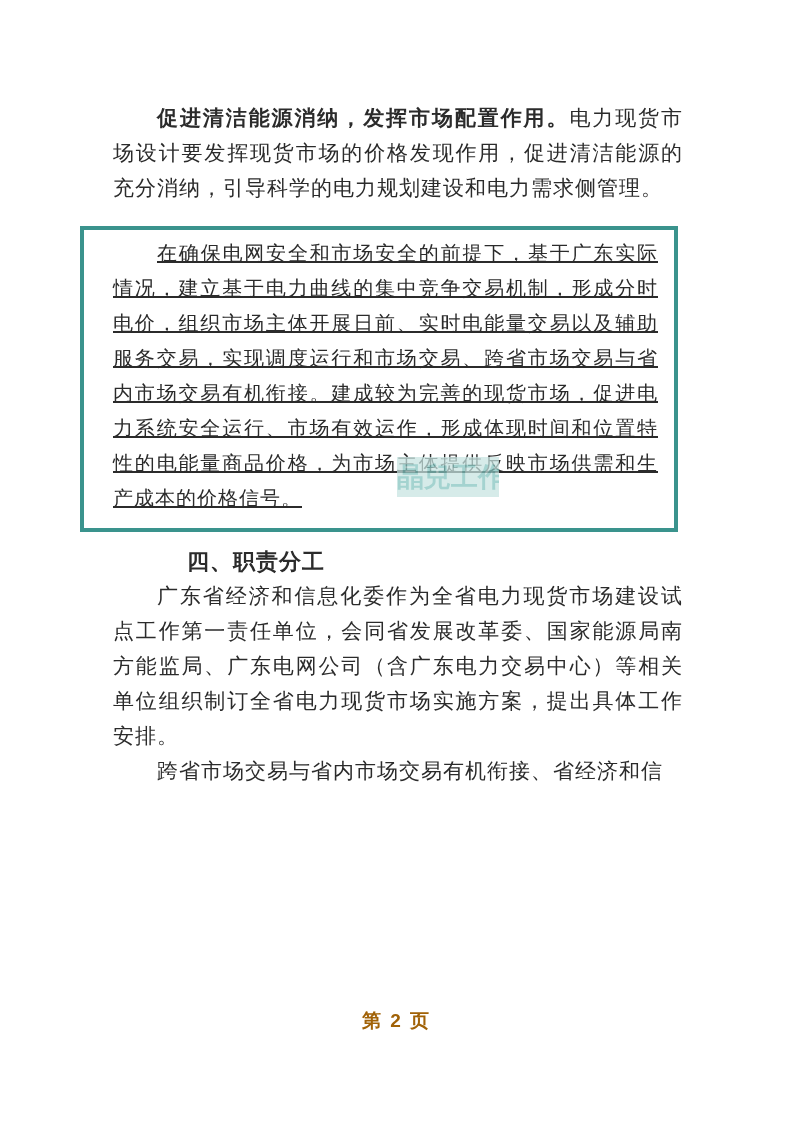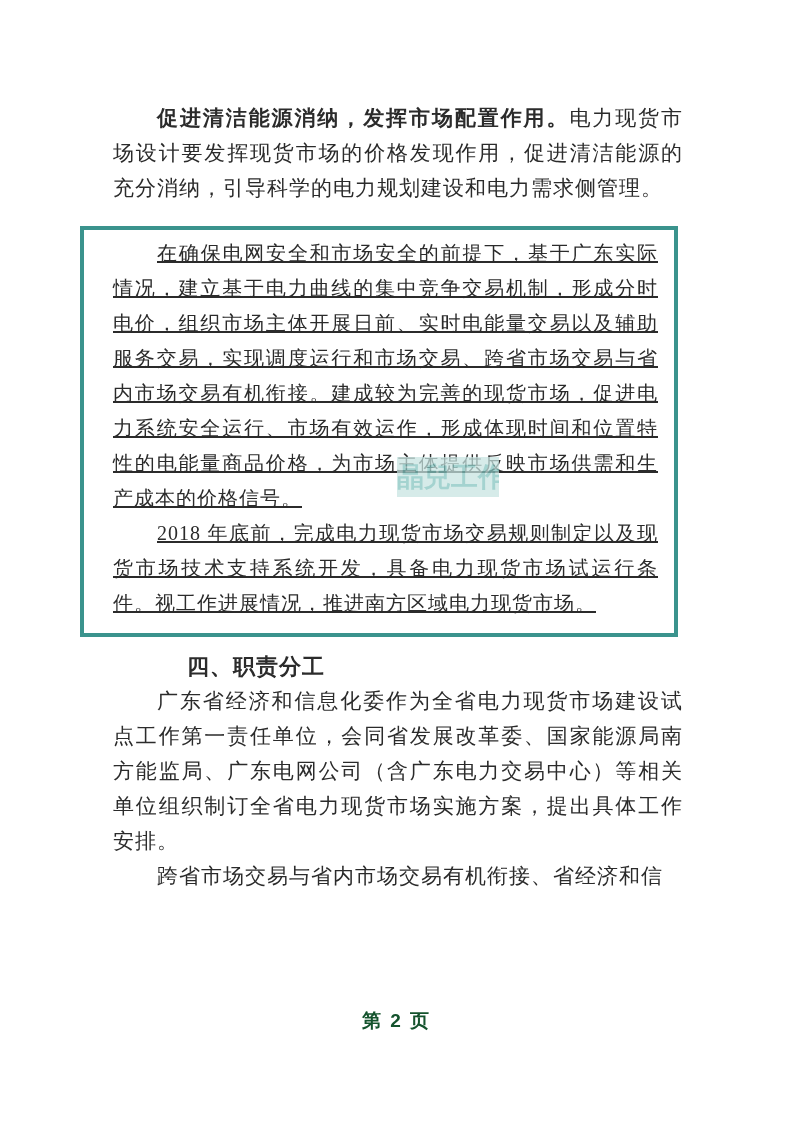--- a/index.html
+++ b/index.html
@@ -81,35 +81,34 @@
     z-index:5;
   }
   .footer{
     position:absolute;
     left:0;right:0;top:1008px;
     text-align:center;
     font-family:"Liberation Sans", sans-serif;
     font-weight:700;
     font-size:19px;
     letter-spacing:2px;
-    color:#14532d;
+    color:#a16207;
   }
 </style>
 </head>
 <body>
 
 <div class="page">
 
   <div class="content">
 
     <p class="body-p"><span class="bold-lead">促进清洁能源消纳，发挥市场配置作用。</span><span>电力现货市场设计要发挥现货市场的价格发现作用，促进清洁能源的充分消纳，引导科学的电力规划建设和电力需求侧管理。</span></p>
 
     <div class="highlight-box">
       <p class="box-p after-heading">在确保电网安全和市场安全的前提下，基于广东实际情况，建立基于电力曲线的集中竞争交易机制，形成分时电价，组织市场主体开展日前、实时电能量交易以及辅助服务交易，实现调度运行和市场交易、跨省市场交易与省内市场交易有机衔接。建成较为完善的现货市场，促进电力系统安全运行、市场有效运作，形成体现时间和位置特性的电能量商品价格，为市场主体提供反映市场供需和生产成本的价格信号。</p>
-      <p class="box-p">2018 年底前，完成电力现货市场交易规则制定以及现货市场技术支持系统开发，具备电力现货市场试运行条件。视工作进展情况，推进南方区域电力现货市场。</p>
     </div>
 
     <h3 class="sec-heading outside">四、职责分工</h3>
     <p class="body-p">广东省经济和信息化委作为全省电力现货市场建设试点工作第一责任单位，会同省发展改革委、国家能源局南方能监局、广东电网公司（含广东电力交易中心）等相关单位组织制订全省电力现货市场实施方案，提出具体工作安排。</p>
     <p class="body-p">跨省市场交易与省内市场交易有机衔接、省经济和信</p>
 
   </div>
 
   <div class="watermark">晶兒工作室</div>
 

